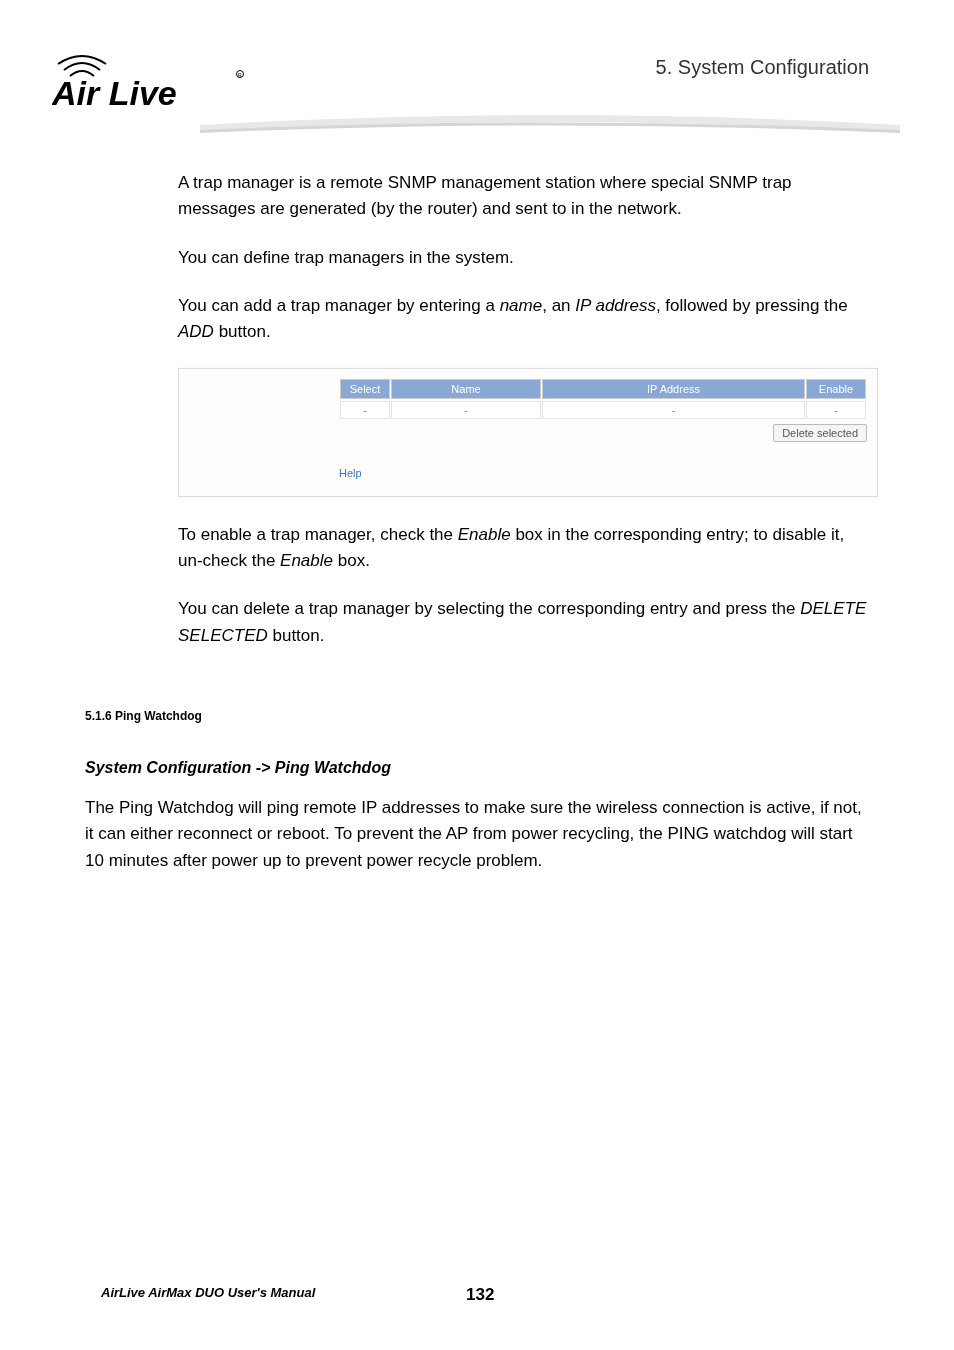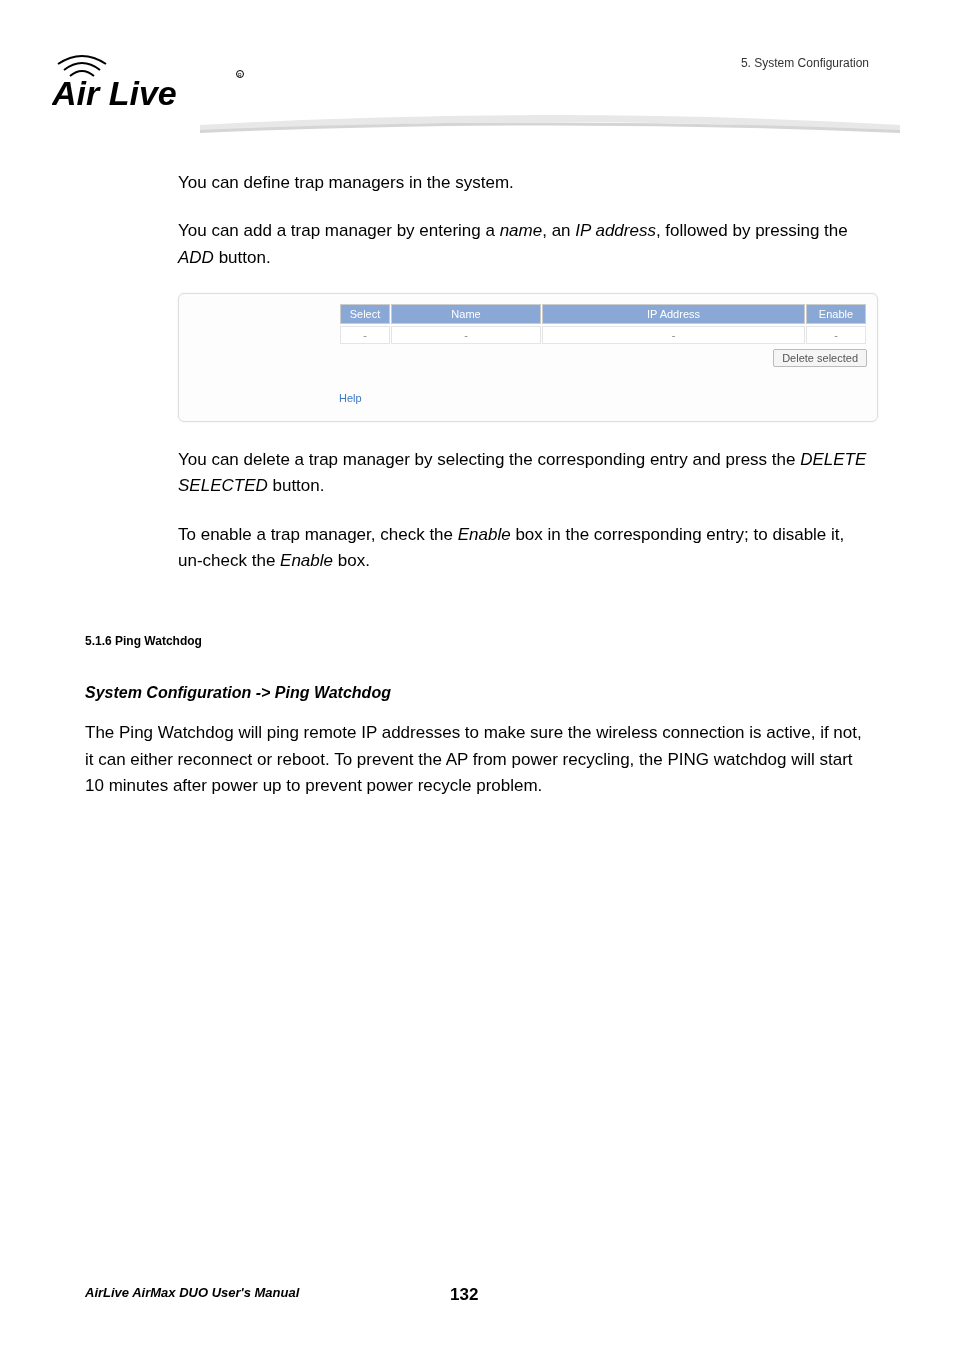--- a/index.html
+++ b/index.html
@@ -18,21 +18,21 @@
   .page {
     width: 100%;
     height: 100%;
     padding: 40px 85px 50px 85px;
     position: relative;
   }
   .header-right {
     position: absolute;
     top: 56px;
     right: 85px;
-    font-size: 12px;
+    font-size: 20px;
     color: #333;
   }
   .logo-area {
     position: absolute;
     top: 50px;
     left: 52px;
   }
   .logo-area svg {
     display: block;
   }
@@ -76,21 +76,21 @@
     line-height: 1.55;
     margin-bottom: 22px;
   }
   .italic {
     font-style: italic;
   }
   .screenshot-panel {
     margin-left: 93px;
     width: 700px;
     border: 1px solid #ddd;
-    border-radius: 6px;
+    border-radius: 0;
     padding: 0;
     margin-bottom: 25px;
     background: #fdfdfd;
     box-shadow: 0 0 3px rgba(0,0,0,0.05);
   }
   .screenshot-inner {
     padding: 8px 10px 15px 160px;
     position: relative;
   }
   .trap-table {
@@ -146,21 +146,21 @@
     margin-bottom: 18px;
     margin-top: 36px;
   }
   .body-para {
     font-size: 17px;
     line-height: 1.55;
   }
   .footer {
     position: absolute;
     bottom: 50px;
-    left: 85px;
+    left: 101px;
     right: 85px;
     display: flex;
     align-items: baseline;
   }
   .footer-title {
     font-style: italic;
     font-weight: bold;
     font-size: 13px;
   }
   .footer-page {
@@ -191,20 +191,21 @@
   </div>
 
   <svg class="swoosh" viewBox="0 0 700 50" preserveAspectRatio="none">
     <path d="M 0 25 Q 350 5 700 25 L 700 32 Q 350 12 0 32 Z" fill="#e8e8e8"></path>
     <path d="M 0 30 Q 350 15 700 30 L 700 33 Q 350 18 0 33 Z" fill="#d5d5d5"></path>
   </svg>
 
   <div class="content">
 
 
+    <div class="para-indent">A trap manager is a remote SNMP management station where special SNMP trap messages are generated (by the router) and sent to in the network.</div>
 
     <div class="para-indent">You can define trap managers in the system.</div>
 
     <div class="para-indent">
       <span>You can add a trap manager by entering a </span><span class="italic">name</span><span>, an </span><span class="italic">IP address</span><span>, followed by pressing the </span><span class="italic">ADD</span><span> button.</span>
     </div>
 
     <div class="screenshot-panel">
       <div class="screenshot-inner">
         <table class="trap-table">
@@ -226,25 +227,25 @@
           </tbody>
         </table>
         <div class="del-btn-row">
           <button class="del-btn">Delete selected</button>
         </div>
         <a class="help-link">Help</a>
       </div>
     </div>
 
     <div class="para-indent">
+      <span>To enable a trap manager, check the </span><span class="italic">Enable</span><span> box in the corresponding entry; to disable it, un-check the </span><span class="italic">Enable</span><span> box.</span>
+    </div>
+
+    <div class="para-indent">
       <span>You can delete a trap manager by selecting the corresponding entry and press the </span><span class="italic">DELETE SELECTED</span><span> button.</span>
-    </div>
-
-    <div class="para-indent">
-      <span>To enable a trap manager, check the </span><span class="italic">Enable</span><span> box in the corresponding entry; to disable it, un-check the </span><span class="italic">Enable</span><span> box.</span>
     </div>
 
     <div class="section-heading">5.1.6 Ping Watchdog</div>
 
     <div class="sub-heading">System Configuration -&gt; Ping Watchdog</div>
 
     <div class="body-para">The Ping Watchdog will ping remote IP addresses to make sure the wireless connection is active, if not, it can either reconnect or reboot. To prevent the AP from power recycling, the PING watchdog will start 10 minutes after power up to prevent power recycle problem.</div>
 
   </div>
 

